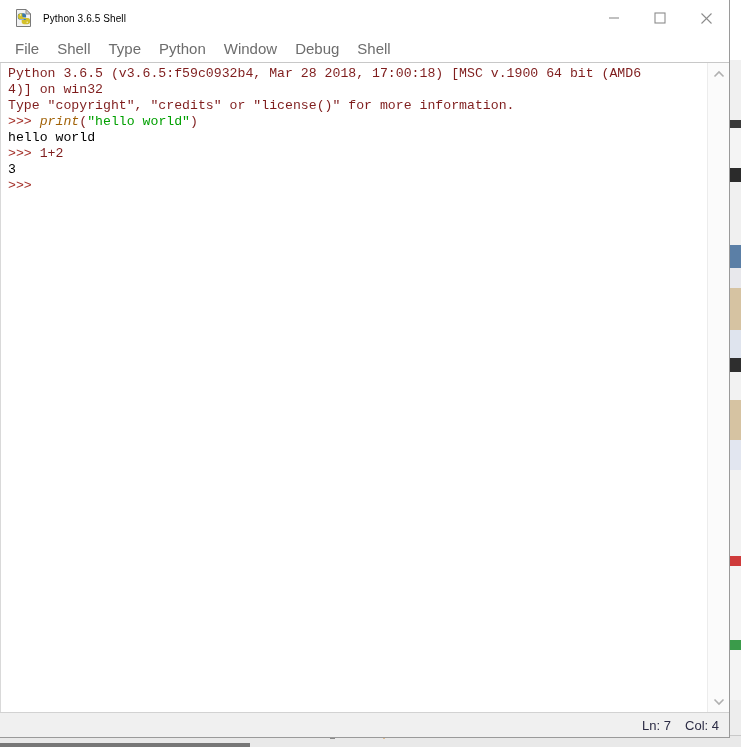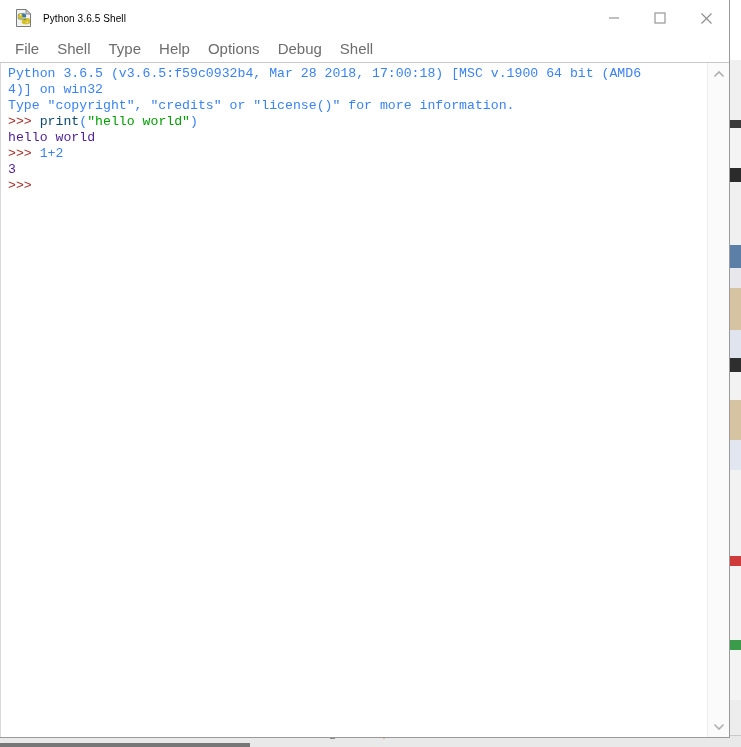--- a/index.html
+++ b/index.html
@@ -172,25 +172,25 @@
     padding: 3px 0 0 7px;
     font-family: "Liberation Mono", "DejaVu Sans Mono", monospace;
     font-size: 13.2px;
     line-height: 16px;
     color: #000000;
     white-space: pre;
     letter-spacing: 0px;
     background: #ffffff;
   }
   #shell-text .ln { display:block; height:16px; }
-  .t-black  { color:#3b82f6; }
+  .t-black  { color:#7f1d1d; }
   .t-prompt { color:#a5322b; }
-  .t-builtin{ color:#0c4a6e; }
+  .t-builtin{ color:#a16207;font-style:italic; }
   .t-string { color:#00a000; }
-  .t-output { color:#4c1d95; }
+  .t-output { color:#000000; }
 
   #vscroll {
     width: 22px;
     min-width: 22px;
     background: #fbfbfb;
     border-left: 1px solid #ececec;
     box-sizing: border-box;
     position: relative;
     display: flex;
     flex-direction: column;
@@ -267,22 +267,22 @@
           <line x1="11.5" y1="1.5" x2="1.5" y2="11.5" stroke="#8c8c8c" stroke-width="1.1"></line>
         </svg>
       </div>
     </div>
   </div>
 
   <div id="menubar">
     <div class="menu-item">File</div>
     <div class="menu-item">Shell</div>
     <div class="menu-item">Type</div>
-    <div class="menu-item">Help</div>
-    <div class="menu-item">Options</div>
+    <div class="menu-item">Python</div>
+    <div class="menu-item">Window</div>
     <div class="menu-item">Debug</div>
     <div class="menu-item">Shell</div>
   </div>
 
   <div id="body-area">
     <div id="shell-text"><span class="ln"><span class="t-black">Python 3.6.5 (v3.6.5:f59c0932b4, Mar 28 2018, 17:00:18) [MSC v.1900 64 bit (AMD6</span></span><span class="ln"><span class="t-black">4)] on win32</span></span><span class="ln"><span class="t-black">Type "copyright", "credits" or "license()" for more information.</span></span><span class="ln"><span class="t-prompt">&gt;&gt;&gt; </span><span class="t-builtin">print</span><span class="t-black">(</span><span class="t-string">"hello world"</span><span class="t-black">)</span></span><span class="ln"><span class="t-output">hello world</span></span><span class="ln"><span class="t-prompt">&gt;&gt;&gt; </span><span class="t-black">1+2</span></span><span class="ln"><span class="t-output">3</span></span><span class="ln"><span class="t-prompt">&gt;&gt;&gt;</span></span></div>
 
     <div id="vscroll">
       <div class="scroll-arrow">
         <svg width="12" height="9" viewBox="0 0 12 9">
@@ -290,14 +290,18 @@
         </svg>
       </div>
       <div class="scroll-arrow">
         <svg width="12" height="9" viewBox="0 0 12 9">
           <polyline points="1.5,2.5 6,7 10.5,2.5" fill="none" stroke="#b0b0b0" stroke-width="1.6"></polyline>
         </svg>
       </div>
     </div>
   </div>
 
+  <div id="statusbar">
+    <div class="status-cell">Ln: 7</div>
+    <div class="status-cell">Col: 4</div>
+  </div>
 
 </div>
 
 </body></html>

